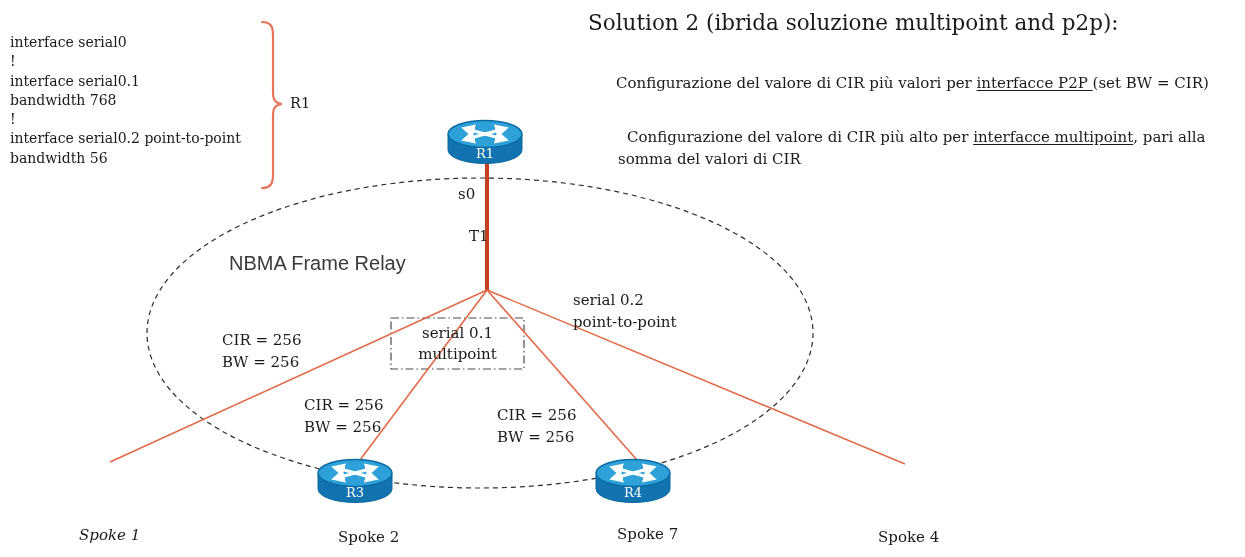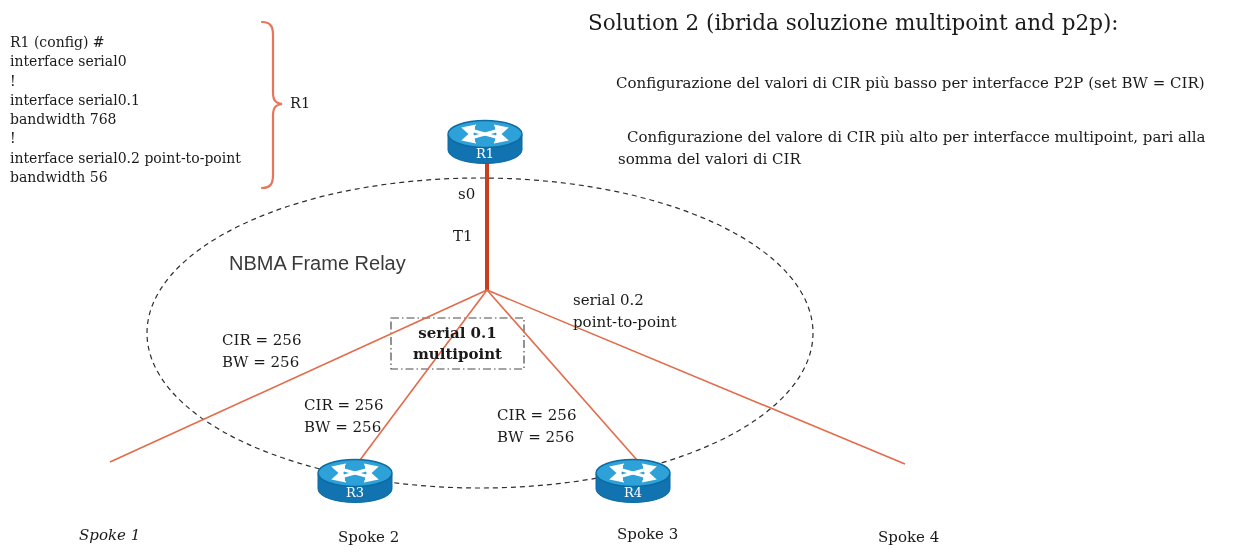--- a/index.html
+++ b/index.html
@@ -7,30 +7,30 @@
     position:relative; width:1234px; height:557px;
     background:#fff; overflow:hidden;
     font-family:"DejaVu Serif", serif; color:#1a1a1a;
   }
   .layer { position:absolute; left:0; top:0; }
   .t { position:absolute; white-space:nowrap; font-family:"DejaVu Serif", serif; color:#1a1a1a; }
   .title { left:588px; top:10px; font-size:21.5px; }
   .cfg { left:10px; top:33px; font-size:14px; line-height:19.3px; }
   .brace-label { left:290px; top:95px; font-size:14.5px; }
   .note { font-size:15px; }
-  .note .u { text-underline-offset:2px; }
+  .note .u { text-decoration:underline; text-underline-offset:2px; }
   .note1 { left:616px; top:74px; }
   .note2 { left:618px; top:127px; line-height:21.5px; }
   .note2 .l1 { padding-left:9px; }
   .cloud-label { left:229px; top:252px; font-family:"Liberation Sans", sans-serif; font-size:20px; color:#3a3a3a; }
   .port { left:458px; top:185px; font-size:15px; }
-  .speed { left:453px; top:227px; font-size:15px; }
+  .speed { left:469px; top:227px; font-size:15px; }
   .p2p-label { left:573px; top:290px; font-size:15px; line-height:21.5px; }
   .mp-label { left:391px; top:318px; width:133px; height:51px; font-size:15px; line-height:20.5px;
-              display:flex; flex-direction:column; align-items:center; justify-content:center; text-align:right;font-weight:bold; }
+              display:flex; flex-direction:column; align-items:center; justify-content:center; text-align:right; }
   .cir { font-size:15px; line-height:22px; }
   .cir1 { left:222px; top:329px; }
   .cir2 { left:304px; top:394px; }
   .cir3 { left:497px; top:404px; }
   .cir4 { left:702px; top:336px; }
   .spoke-cap { font-size:15px; }
   .cap1 { left:79px;  top:526px;font-style:italic; }
   .cap2 { left:338px; top:528px; }
   .cap3 { left:617px; top:525px; }
   .cap4 { left:878px; top:528px; }
@@ -79,32 +79,31 @@
       <line x1="487" y1="290" x2="110" y2="462"></line>
       <line x1="487" y1="290" x2="360" y2="460"></line>
       <line x1="487" y1="290" x2="637" y2="460"></line>
       <line x1="487" y1="290" x2="905" y2="464"></line>
     </g>
   </svg>
 
   <div class="t title">Solution 2 (ibrida soluzione multipoint and p2p):</div>
 
   <div class="t cfg">
-    <div>R1 (config) #</div>
     <div>interface serial0</div>
     <div>!</div>
     <div>interface serial0.1</div>
     <div>bandwidth 768</div>
     <div>!</div>
     <div>interface serial0.2 point-to-point</div>
     <div>bandwidth 56</div>
   </div>
   <div class="t brace-label">R1</div>
 
-  <div class="t note note1"><span>Configurazione del valori di CIR più basso per </span><span class="u">interfacce P2P </span><span>(set BW = CIR)</span></div>
+  <div class="t note note1"><span>Configurazione del valore di CIR più valori per </span><span class="u">interfacce P2P </span><span>(set BW = CIR)</span></div>
 
   <div class="t cloud-label">NBMA Frame Relay</div>
 
   <div class="t note note2">
     <div class="l1"><span>Configurazione del valore di CIR più alto per </span><span class="u">interfacce multipoint</span><span>, pari alla</span></div>
     <div>somma del valori di CIR</div>
   </div>
 
   <div class="t port">s0</div>
   <div class="t speed">T1</div>
@@ -145,16 +144,16 @@
   </div>
   <div class="router r4">
     <svg width="80" height="48">
         <use href="#router-glyph"></use>
       </svg>
     <span class="rname">R4</span>
   </div>
 
   <div class="t spoke-cap cap1">Spoke 1</div>
   <div class="t spoke-cap cap2">Spoke 2</div>
-  <div class="t spoke-cap cap3">Spoke 3</div>
+  <div class="t spoke-cap cap3">Spoke 7</div>
   <div class="t spoke-cap cap4">Spoke 4</div>
 
 </div>
 
 </body></html>

